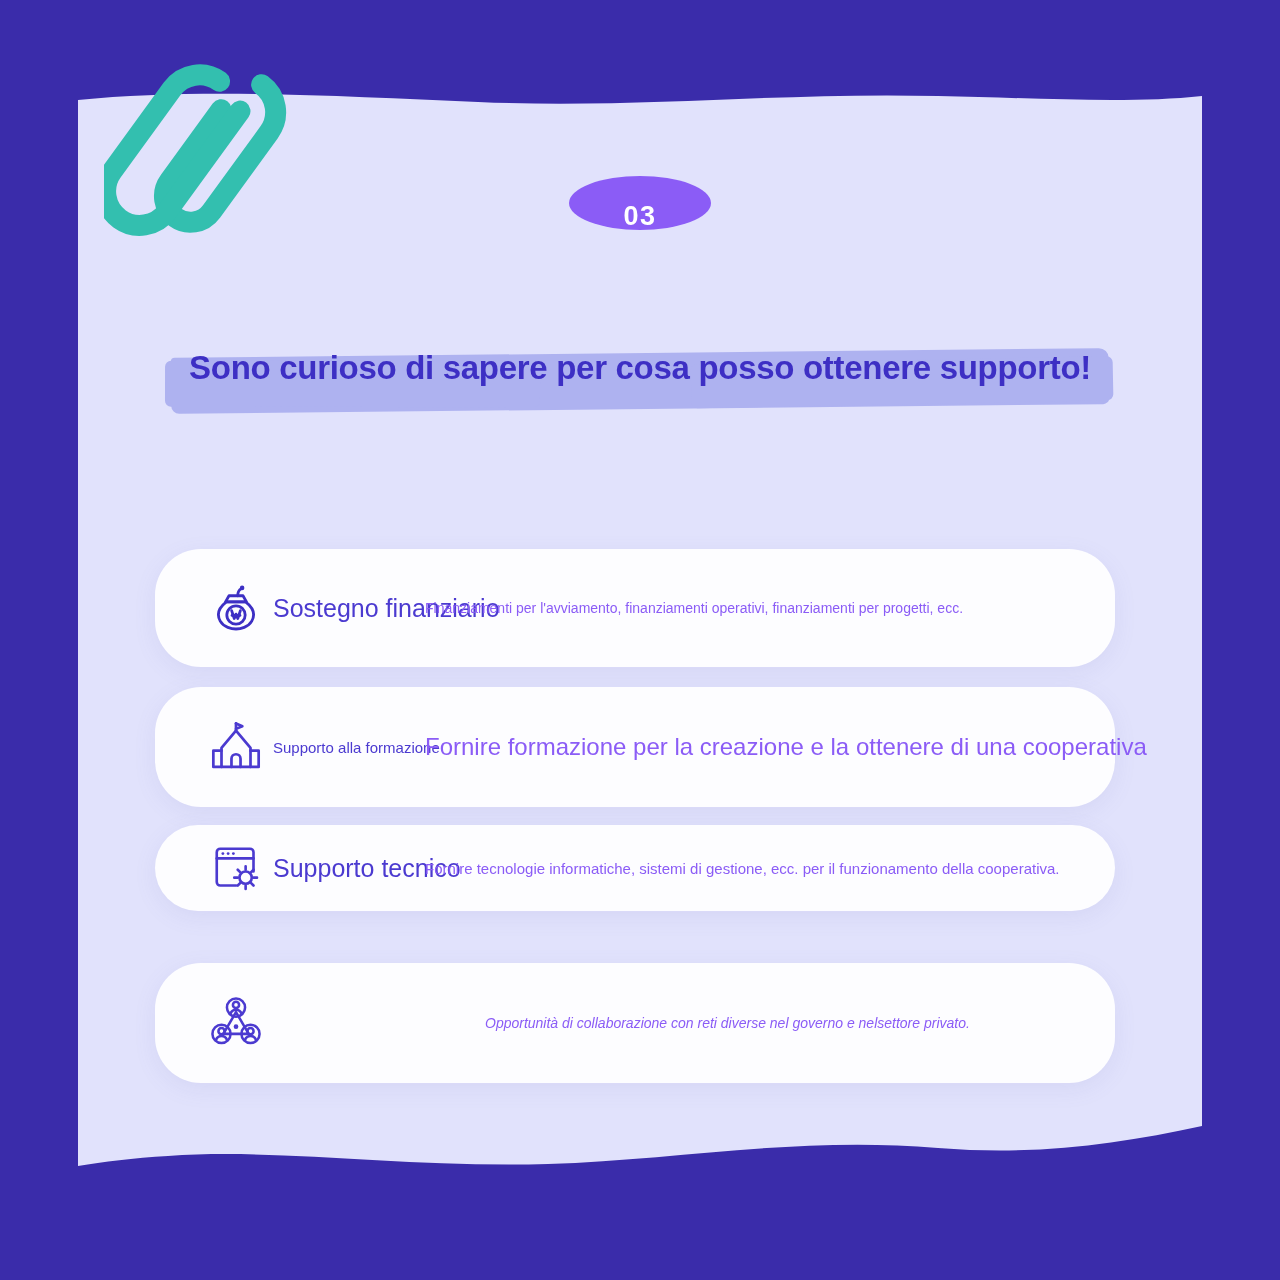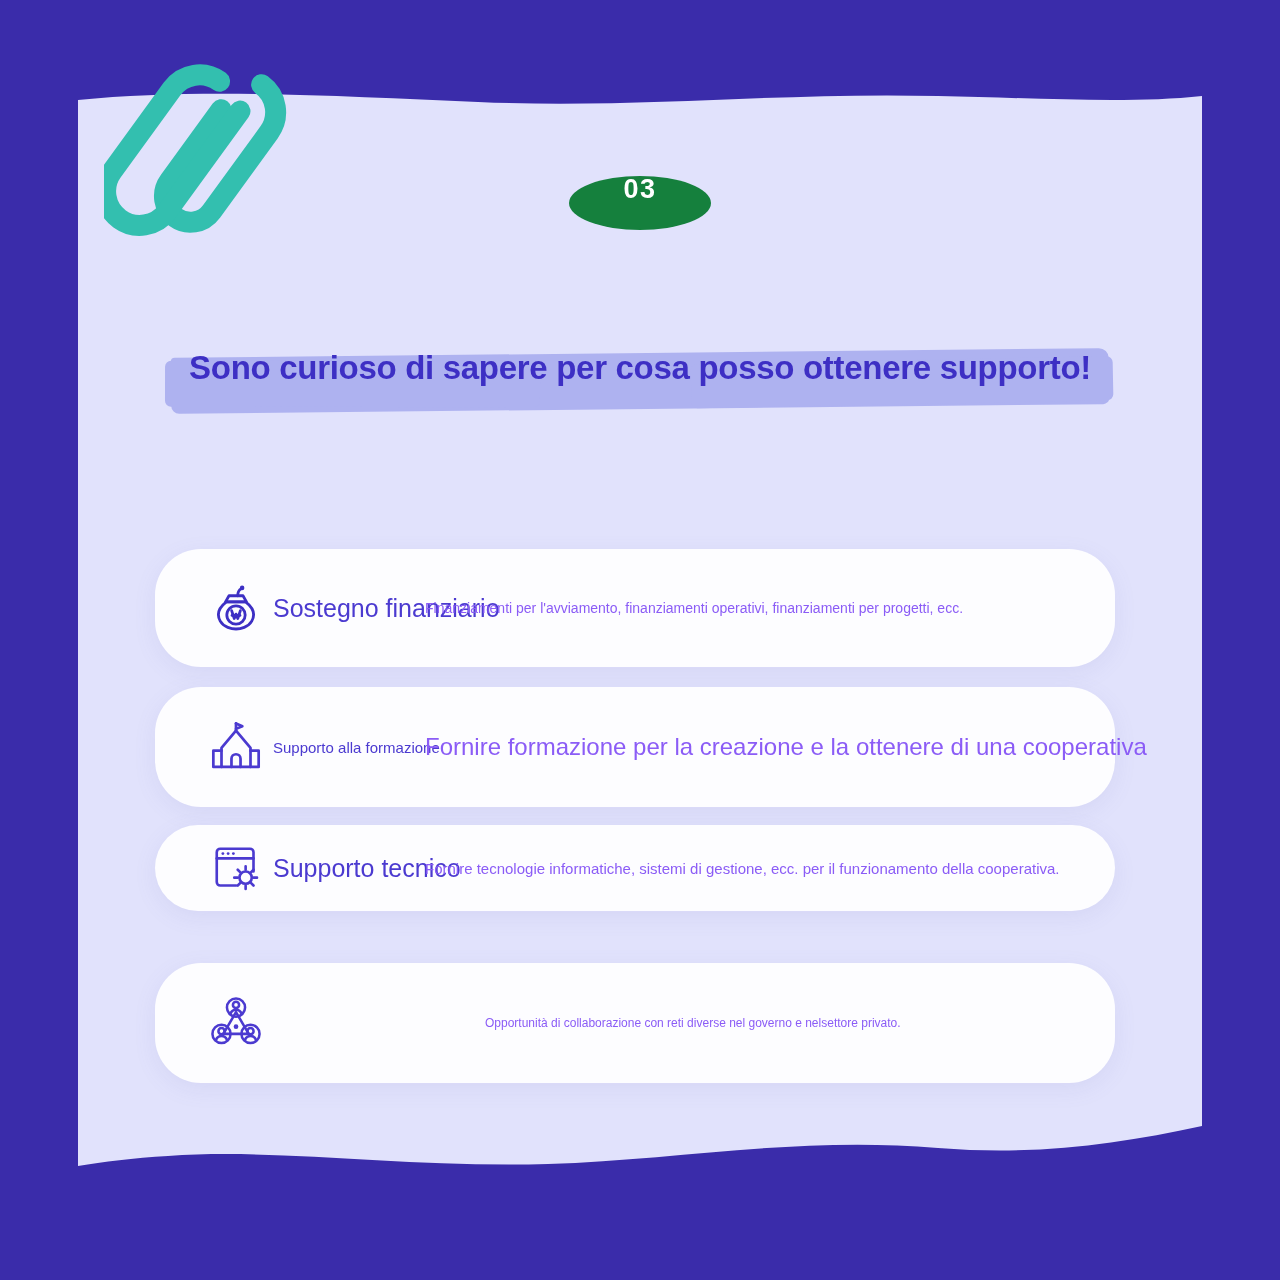--- a/index.html
+++ b/index.html
@@ -53,23 +53,23 @@
 
   
   #number-badge {
     position: absolute;
     left: 50%;
     transform: translateX(-50%);
     top: 90px;
     width: 142px;
     height: 54px;
     border-radius: 50%;
-    background: #15803d;
+    background: #8b5cf6;
     display: flex;
-    align-items: flex-start;
+    align-items: flex-end;
     justify-content: center;
   }
   #number-badge .badge-text {
     color: #FFFFFF;
     font-size: 27px;
     font-weight: bold;
     letter-spacing: 1.5px;
     line-height: 1;
   }
 
@@ -190,21 +190,21 @@
   #card-0 .card-title { font-size: 25px; }
   #card-0 .card-desc  { left: 152px; font-size: 14px; }
 
   #card-1 .card-title { font-size: 15px; }
   #card-1 .card-desc  { left: 152px; font-size: 24px; }
 
   #card-2 .card-title { font-size: 25px; }
   #card-2 .card-desc  { left: 152px; font-size: 15px; text-align: center; }
 
   #card-3 .card-title { font-size: 34px; }
-  #card-3 .card-desc  { left: 212px; font-size: 12px; }
+  #card-3 .card-desc  { left: 212px; font-size: 14px; font-style: italic; }
 </style>
 </head>
 <body>
 
 <div id="paper-sheet">
   <svg class="sheet-shape" viewBox="0 0 1124 1118" preserveAspectRatio="none">
     <path d="M0,14
              C 120,2 260,10 400,16
              C 560,23 700,6 860,10
              C 960,12 1050,18 1124,10

